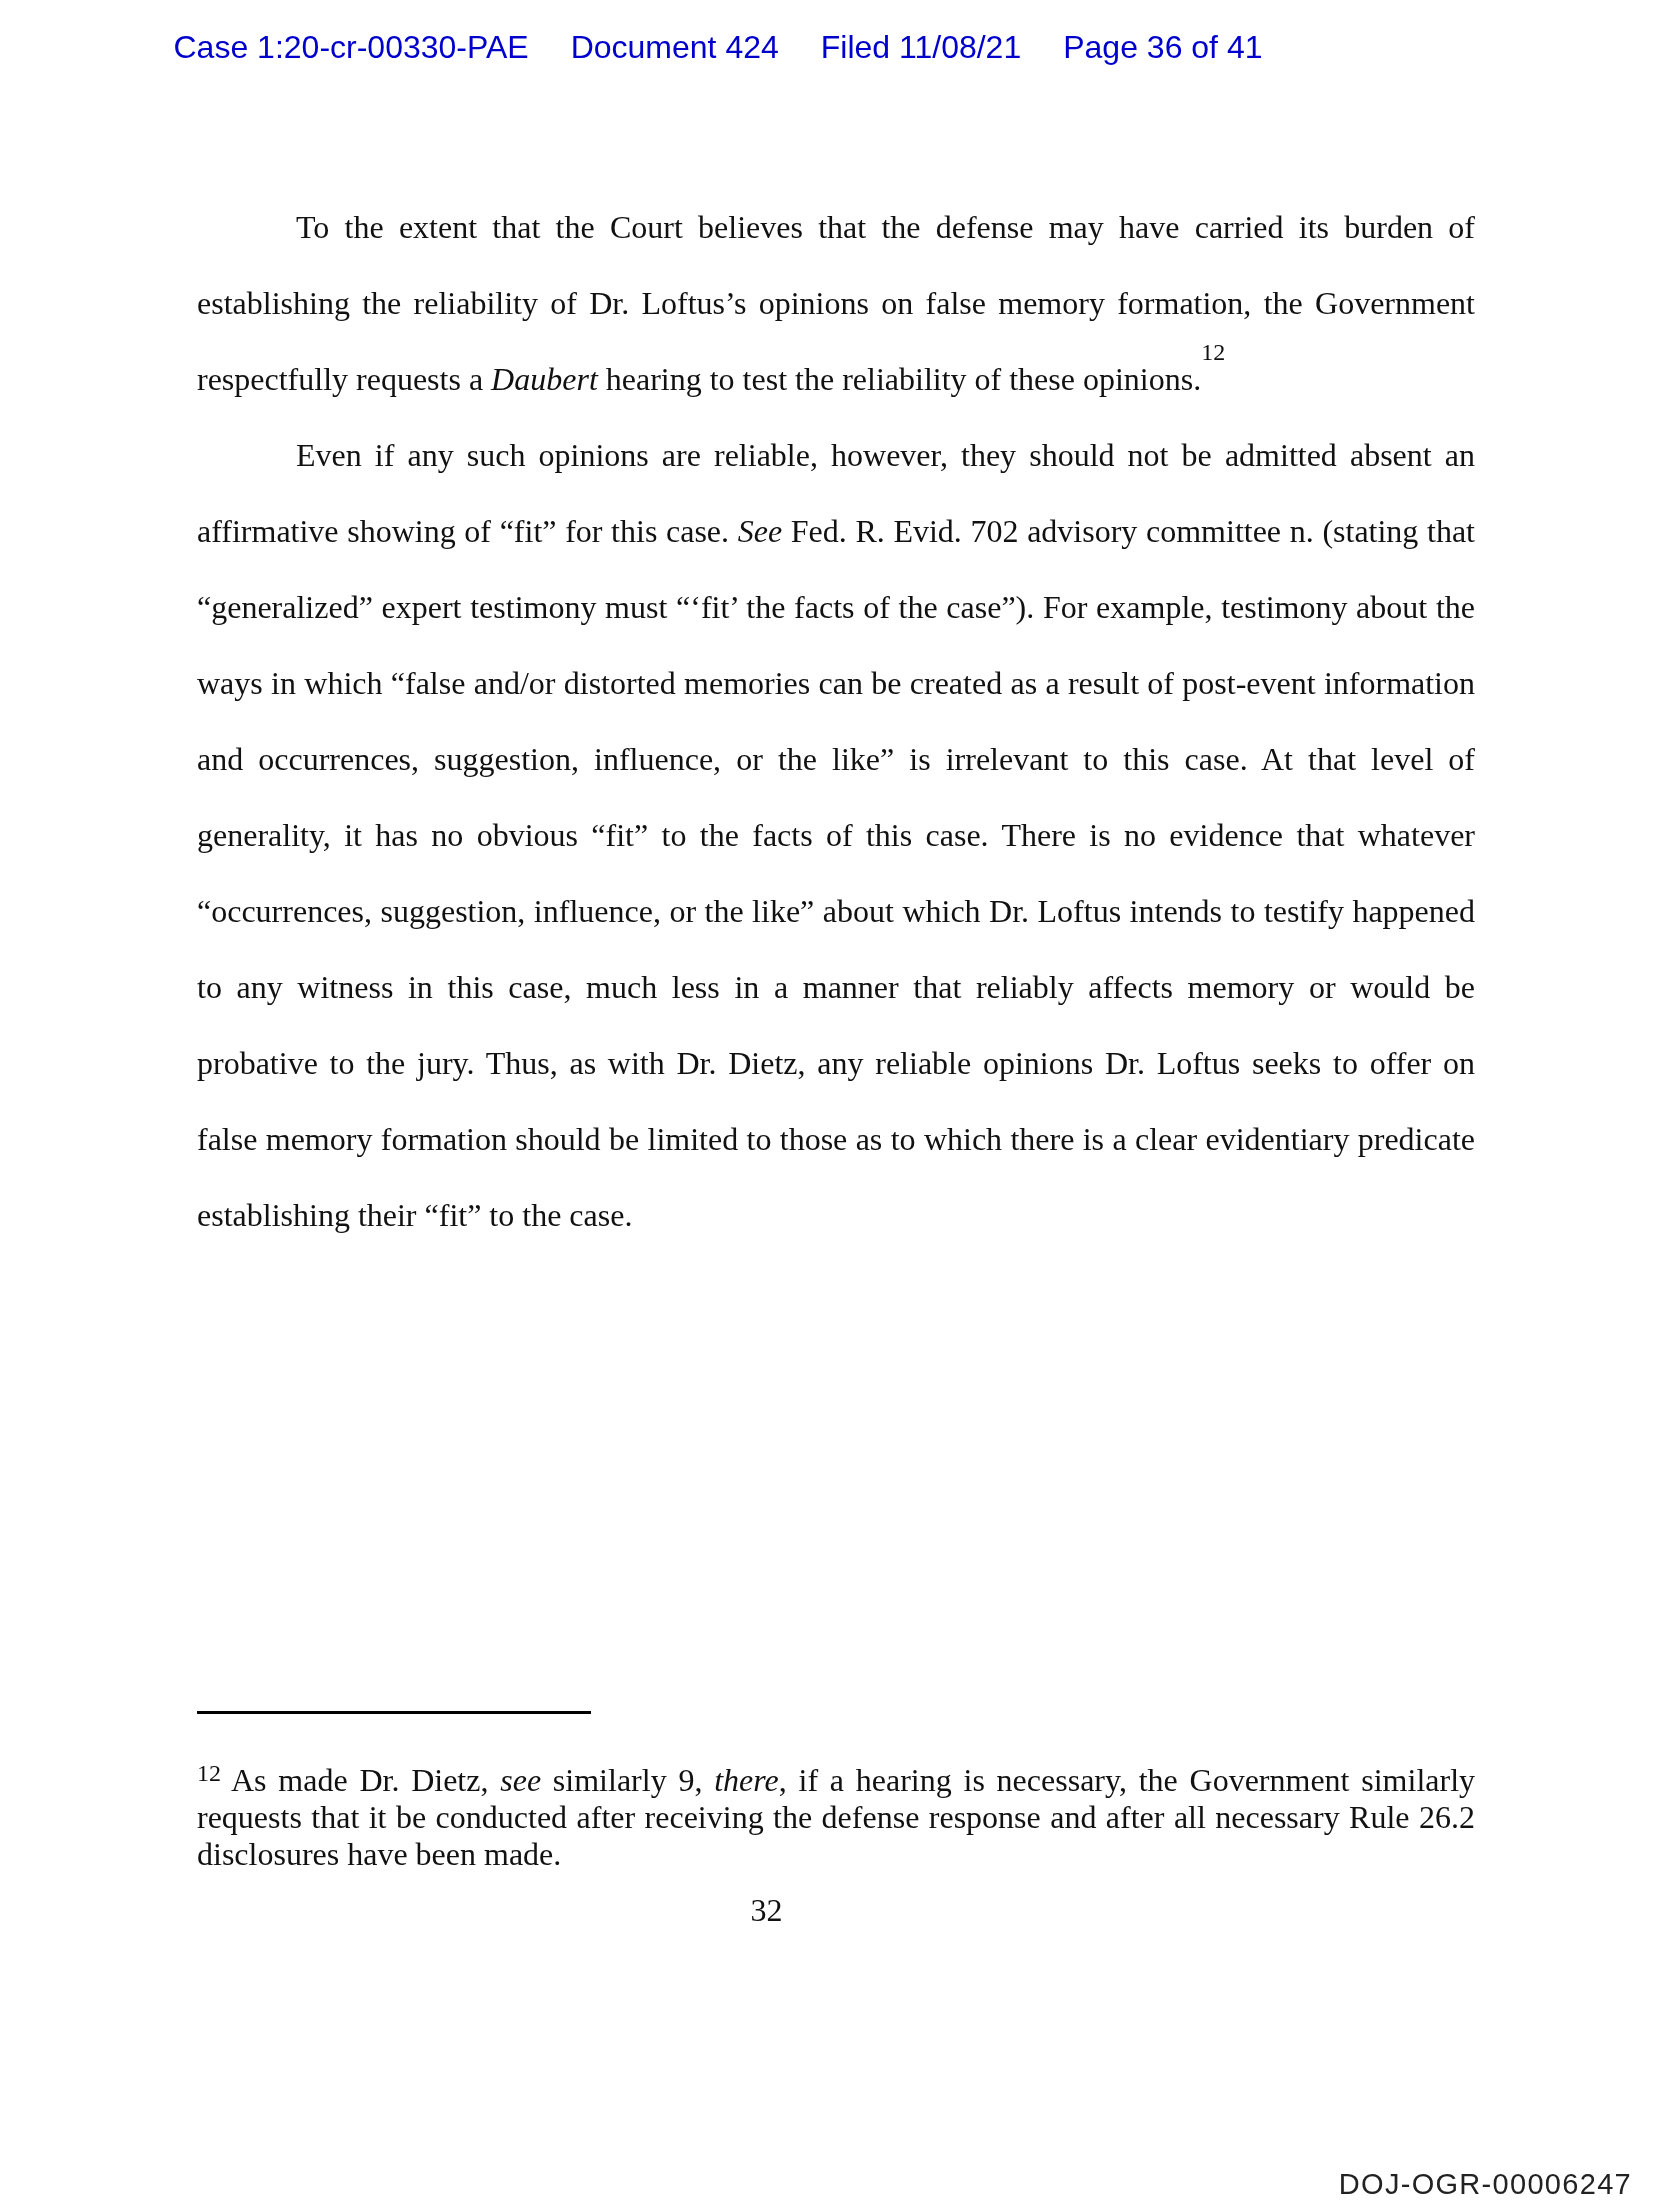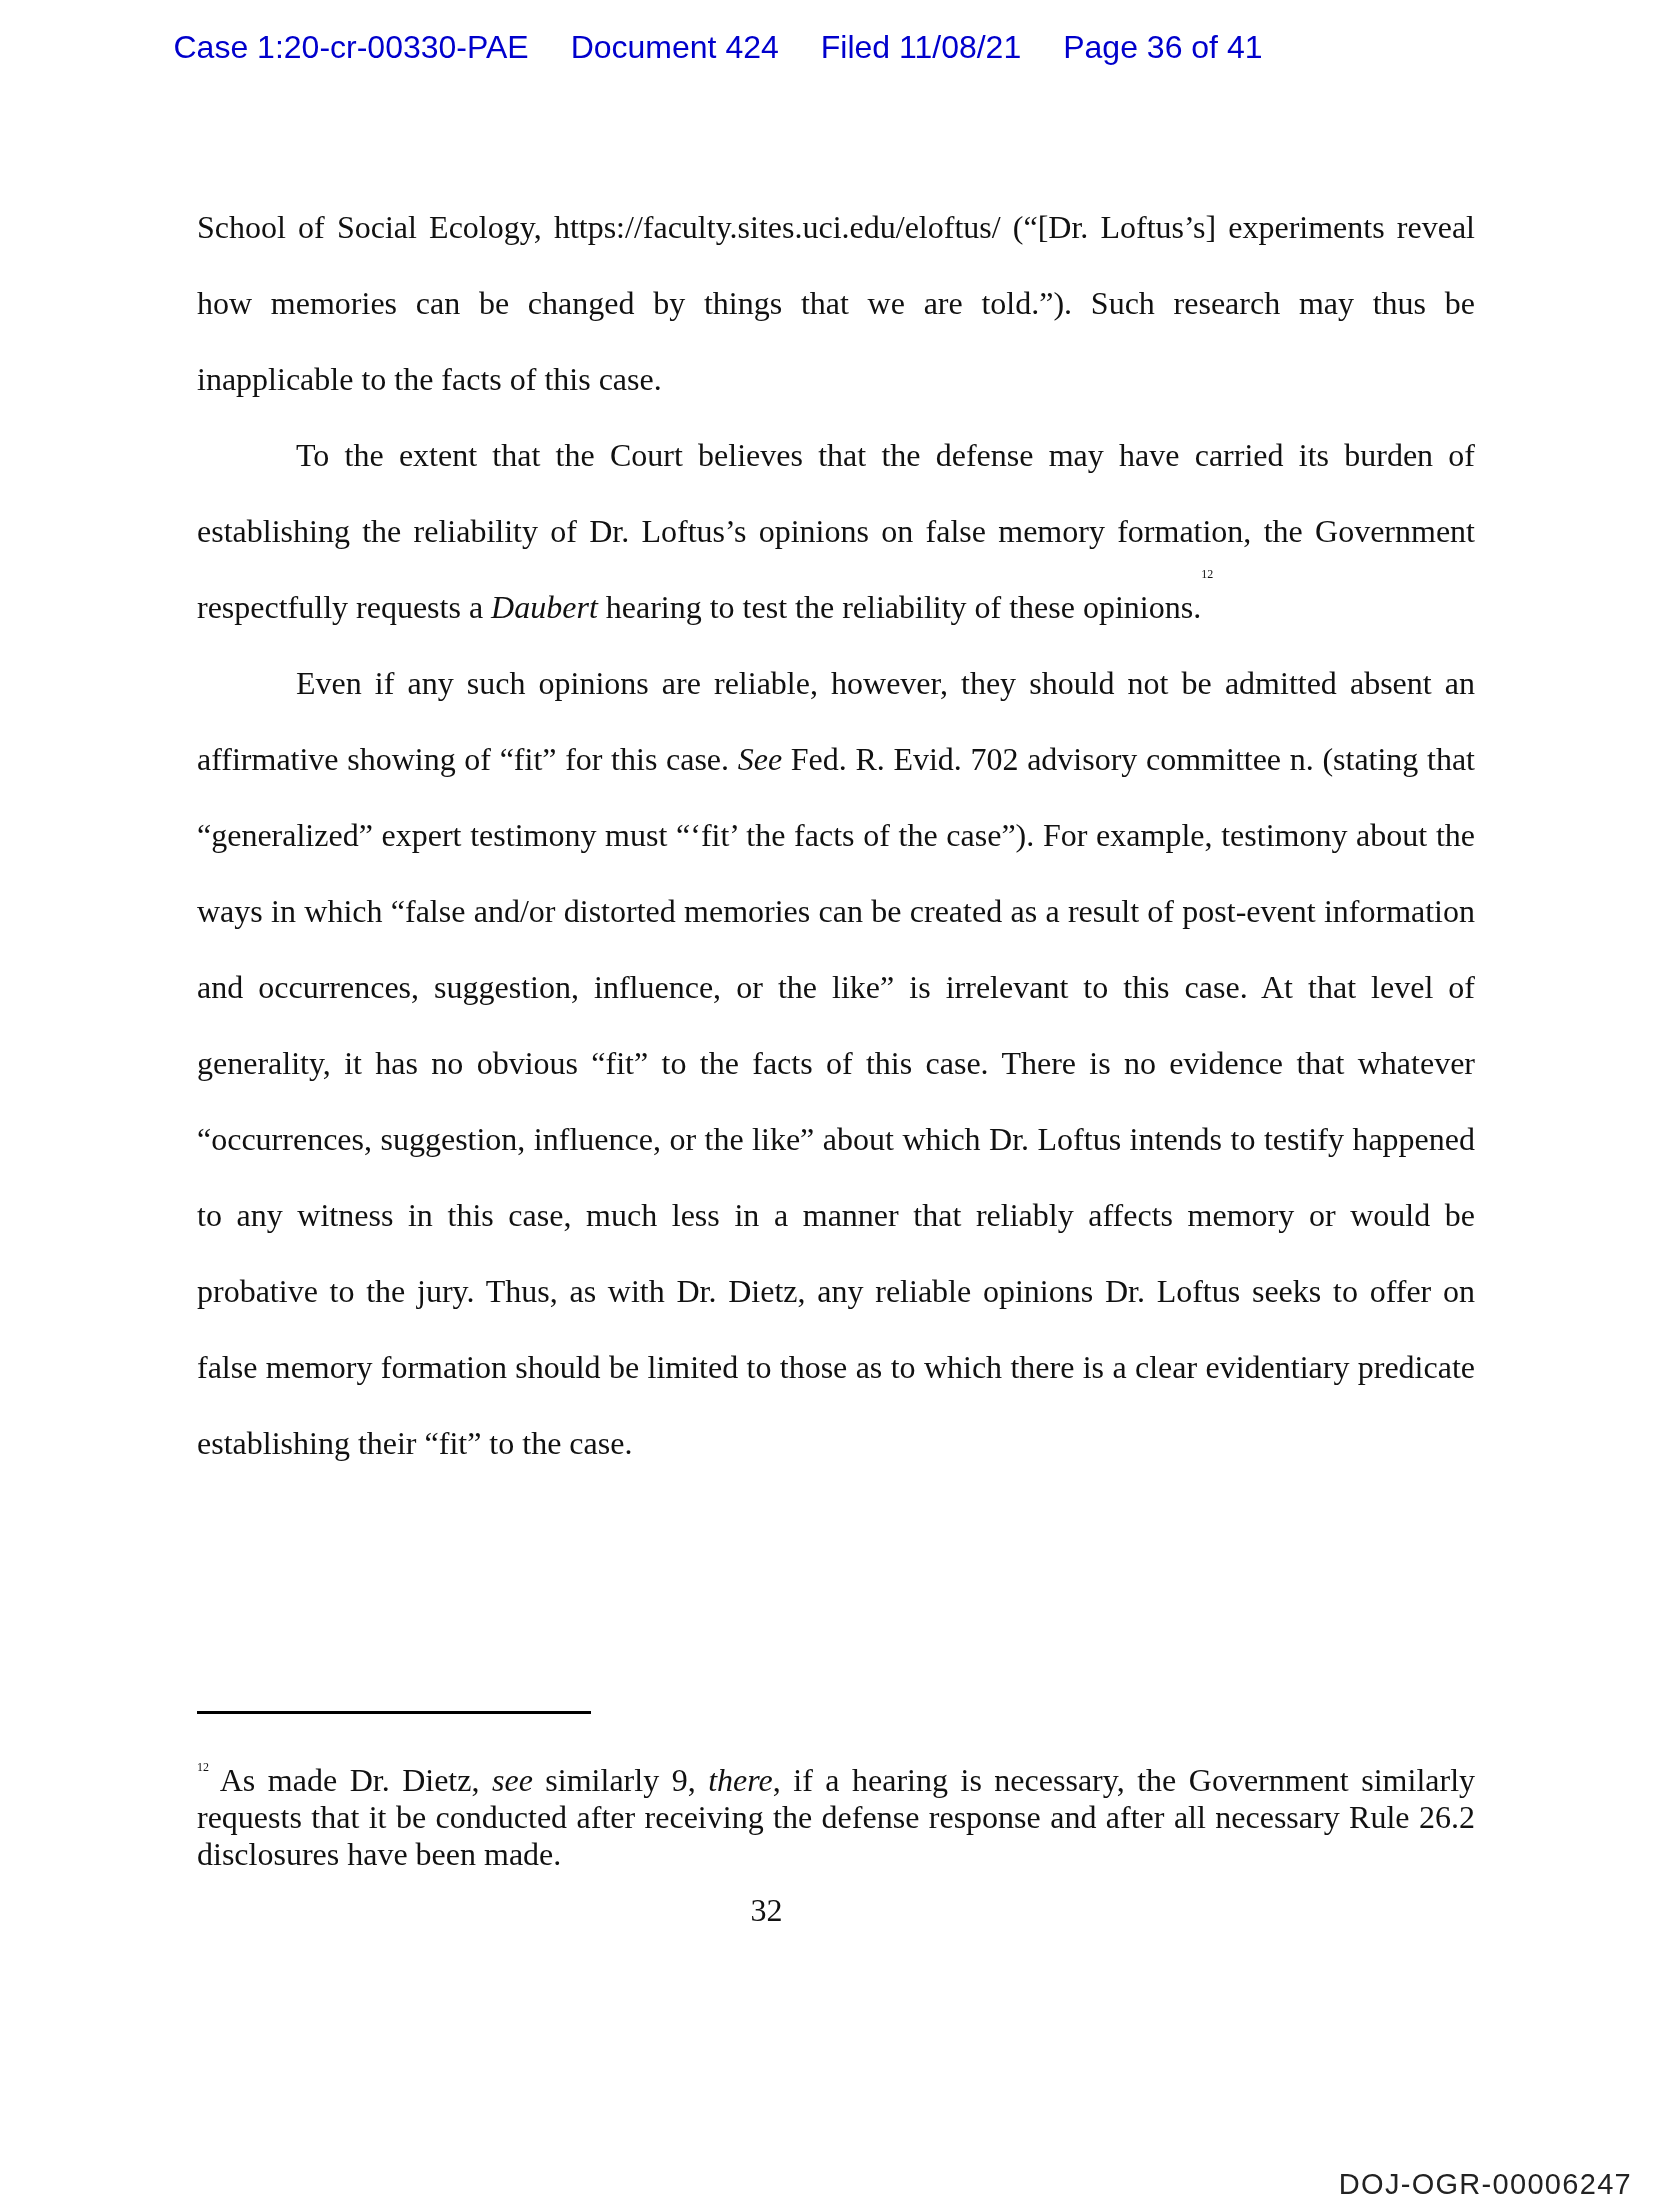--- a/index.html
+++ b/index.html
@@ -4,36 +4,35 @@
 <style>
   html, body { margin:0; padding:0; background:#fff; }
   body { width:1675px; height:2205px; position:relative; overflow:hidden; }
   .header { position:absolute; top:29px; left:0; width:1436px; text-align:center;
     font-family:"Liberation Sans", sans-serif; font-size:32px; color:#0000cc; white-space:pre; }
   .header span { margin:0 21px; }
   .body { position:absolute; left:197px; width:1278px; top:189px;
     font-family:"Liberation Serif", serif; font-size:32px; line-height:76px; color:#111; }
   .body p { margin:0; text-align:justify; text-align-last:left; }
   .indent { text-indent:99px; }
-  sup { font-size:12px; vertical-align:top; line-height:1; position:relative; top:-1.3px;margin-top:36px; }
+  sup { font-size:24px; vertical-align:top; line-height:1; position:relative; top:-1.3px;margin-top:36px; }
   .rule { position:absolute; left:197px; top:1711px; width:394px; height:2.6px; background:#000; }
   .footnote { position:absolute; left:197px; width:1278px; top:1762px;
     font-family:"Liberation Serif", serif; font-size:32px; line-height:37px; color:#111; text-align:justify; text-align-last:left; }
   .pagenum { position:absolute; top:1892px; left:0; width:1533px; text-align:center;
     font-family:"Liberation Serif", serif; font-size:32px; color:#111; }
   .bates { position:absolute; top:2168px; right:43px;
     font-family:Liberation Sans, sans-serif; font-size:29px; color:#222; letter-spacing:1.3px; }
 </style>
 </head>
 <body>
 
 <div class="header"><span>Case 1:20-cr-00330-PAE</span><span>Document 424</span><span>Filed 11/08/21</span><span>Page 36 of 41</span></div>
 
 <div class="body">
-  <p>School of Social Ecology, https://faculty.sites.uci.edu/eloftus/ (“[Dr. Loftus’s] experiments reveal how memories can be changed by things that we are told.”).  Such research may thus be inapplicable to the facts of this case.</p>
   <p class="indent"><span>To the extent that the Court believes that the defense may have carried its burden of establishing the reliability of Dr. Loftus’s opinions on false memory formation, the Government respectfully requests a </span><i>Daubert</i><span> hearing to test the reliability of these opinions.</span><sup>12</sup></p>
   <p class="indent"><span>Even if any such opinions are reliable, however, they should not be admitted absent an affirmative showing of “fit” for this case.  </span><i>See</i><span> Fed. R. Evid. 702 advisory committee n. (stating that “generalized” expert testimony must “‘fit’ the facts of the case”).  For example, testimony about the ways in which “false and/or distorted memories can be created as a result of post-event information and occurrences, suggestion, influence, or the like” is irrelevant to this case.  At that level of generality, it has no obvious “fit” to the facts of this case.  There is no evidence that whatever “occurrences, suggestion, influence, or the like” about which Dr. Loftus intends to testify happened to any witness in this case, much less in a manner that reliably affects memory or would be probative to the jury.  Thus, as with Dr. Dietz, any reliable opinions Dr. Loftus seeks to offer on false memory formation should be limited to those as to which there is a clear evidentiary predicate establishing their “fit” to the case.</span></p>
 </div>
 
 <div class="rule"></div>
 
 <div class="footnote"><sup>12</sup><span> As made Dr. Dietz, </span><i>see</i><span> similarly 9, </span><i>there</i><span>, if a hearing is necessary, the Government similarly requests that it be conducted after receiving the defense response and after all necessary Rule 26.2 disclosures have been made.</span></div>
 
 <div class="pagenum">32</div>
 <div class="bates">DOJ-OGR-00006247</div>

